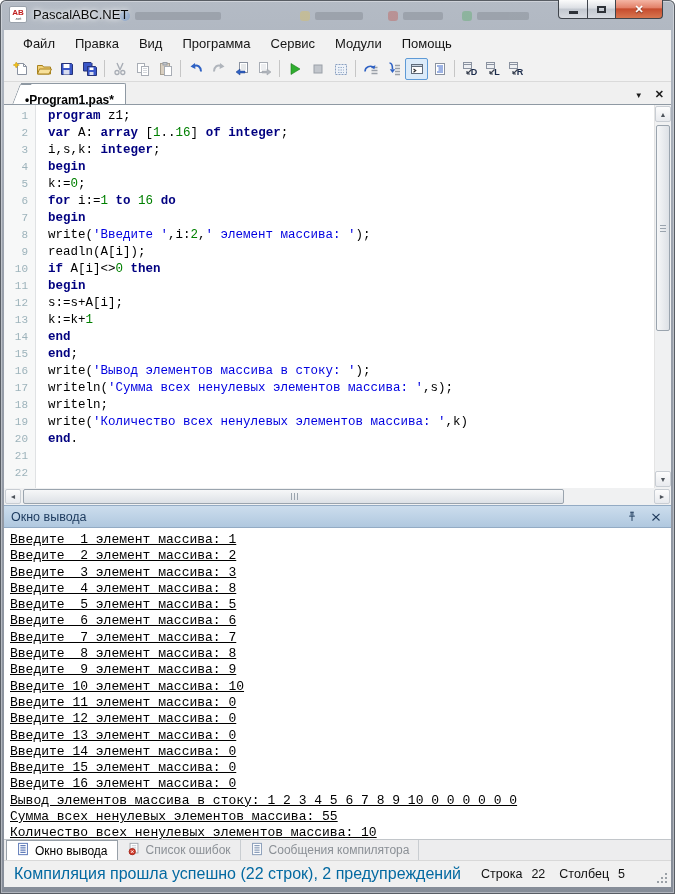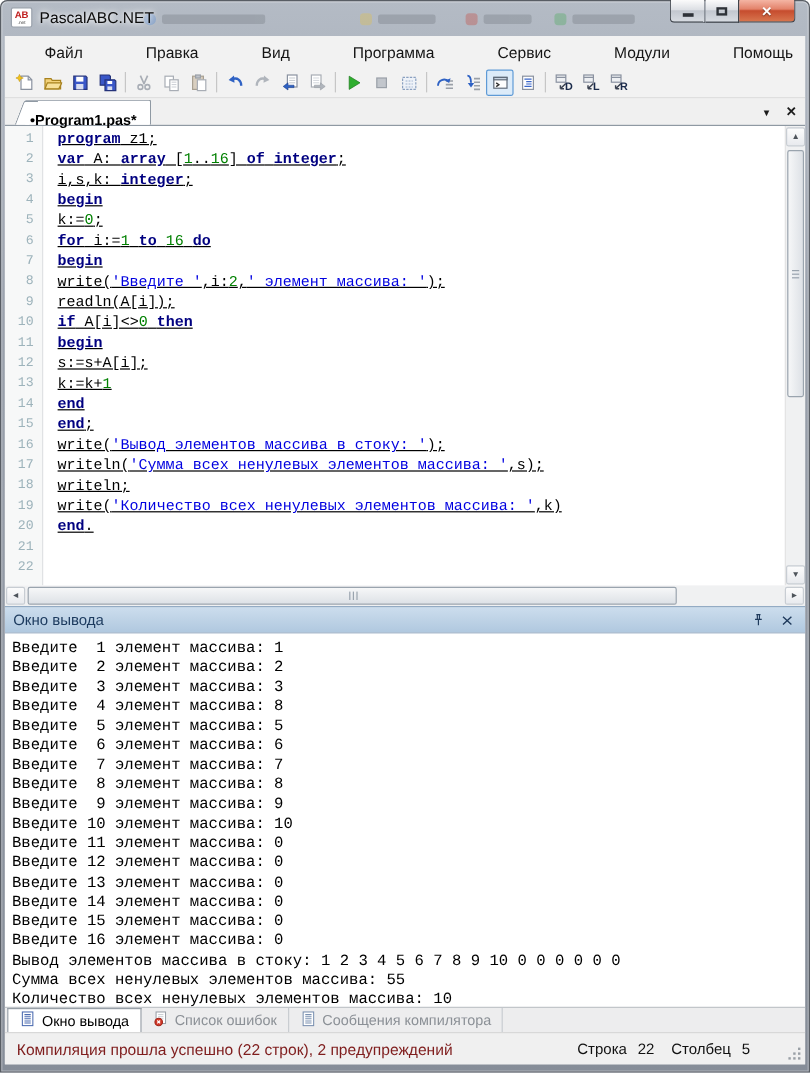--- a/index.html
+++ b/index.html
@@ -31,21 +31,21 @@
   .wb-close { width:47px; border-left:none; border-radius:0 0 4px 0;
     background:linear-gradient(#f4b5a4,#e3826a 42%,#c64c2e 50%,#d8764f); }
   .glyph-min { width:9px; height:3px; background:#2e3238; margin-top:6px; }
   .glyph-max { width:9px; height:7px; border:2px solid #2e3238; background:transparent; }
   .glyph-close { color:#fff; font-size:11px; font-weight:bold; text-shadow:0 1px 1px rgba(0,0,0,.45); }
 
   
   .app-body { position:absolute; top:30px; left:4px; right:4px; bottom:7px;
     background:#f1f1f1; display:flex; flex-direction:column; overflow:hidden; }
 
-  .menu-bar { height:26px; display:flex; align-items:center; padding-left:23px; background:#f2f2f2; flex:none;justify-content:space-between; }
+  .menu-bar { height:26px; display:flex; align-items:center; padding-left:9px; background:#f2f2f2; flex:none; }
   .menu-item { padding:3px 10px; font-size:13px; color:#151515; cursor:default; }
 
   .toolbar { height:26px; display:flex; align-items:center; padding-left:5px; background:#f2f2f2;
     border-bottom:1px solid #dadada; flex:none; }
   .tb-btn { width:23px; height:22px; display:flex; align-items:center; justify-content:center;
     border:1px solid transparent; border-radius:2px; }
   .tb-btn svg { width:16px; height:16px; display:block; }
   .tb-btn.active { border-color:#5e9ad6; background:#dcebf9; }
   .tb-sep { width:1px; height:17px; background:#c6c6c6; margin:0 3px; flex:none; }
 
@@ -60,21 +60,21 @@
   .tab-tools { position:absolute; right:7px; top:0; height:100%; display:flex; align-items:center; gap:12px; }
   .chev-down::before { content:'▼'; font-size:8px; color:#1c1c1c; }
   .tab-close::before { content:'✕'; font-size:11px; font-weight:bold; color:#1c1c1c; }
 
   
   .editor { position:relative; height:383px; background:#fff; flex:none; overflow:hidden; }
   .gutter { position:absolute; left:0; top:0; bottom:0; width:32px; background:#f7f8f8;
     border-right:1px solid #e0e2e4; padding-top:3px; }
   .ln { height:17px; line-height:17px; font-family:"Liberation Mono","DejaVu Sans Mono",monospace;
     font-size:11px; color:#9db3bb; text-align:right; padding-right:7px; }
-  .code-col { position:absolute; left:33px; top:0; right:17px; bottom:0; padding:3px 0 12px 11px; overflow:hidden;text-decoration:underline; }
+  .code-col { position:absolute; left:33px; top:0; right:17px; bottom:0; padding:3px 0 12px 11px; overflow:hidden; }
   .code-line { height:17px; line-height:17px; white-space:pre;
     font-family:"Liberation Mono","DejaVu Sans Mono",monospace; font-size:12.5px; }
   .c-k { color:var(--kw,#000080); font-weight:bold; }
   .c-s { color:var(--str,#0000e0); }
   .c-n { color:var(--num,#008000); }
   .c-p { color:#000; }
 
   .vscroll { position:absolute; right:0; top:0; bottom:0; width:17px; background:#f0f1f2; border-left:1px solid #e4e4e4; }
   .sbtn { position:absolute; left:0; right:0; height:16px; display:flex; align-items:center; justify-content:center;
     font-size:7px; color:#4e545b; background:linear-gradient(#fcfcfc,#e8eaee); border:1px solid #c8cdd3; border-radius:2px; }
@@ -95,34 +95,34 @@
 
   
   .out-header { height:23px; background:linear-gradient(#ccdded,#b0c8df); border-top:1px solid #93abc4;
     border-bottom:1px solid #93abc4; display:flex; align-items:center; padding:0 7px; flex:none; }
   .out-title { font-size:12.5px; color:#1c3a5e; flex:1; }
   .hd-ic { width:16px; height:16px; display:flex; align-items:center; justify-content:center; margin-left:8px; }
   .hd-ic svg { width:14px; height:14px; }
 
   .out-area { flex:1; background:#fff; overflow:hidden; padding:4px 0 0 6px; }
   .out-line { height:16.3px; line-height:16.3px; white-space:pre; color:#000;
-    font-family:"Liberation Mono","DejaVu Sans Mono",monospace; font-size:13px; }
+    font-family:"Liberation Mono","DejaVu Sans Mono",monospace; font-size:13px;text-decoration:underline; }
 
   
   .bottom-tabs { height:21px; background:#ededee; border-top:1px solid #c2c6ca; display:flex;
     align-items:stretch; padding-left:2px; flex:none; }
   .btab { display:flex; align-items:center; gap:5px; padding:0 9px; font-size:12px; color:#8b9096;
     border-right:1px solid #c9cdd1; }
   .btab svg { width:14px; height:14px; }
   .btab.active { background:#fff; border:1px solid #98a0a8; border-bottom:none; color:#000; border-right:1px solid #98a0a8; }
 
   
   .status-bar { height:27px; background:#f0f0f0; border-top:1px solid #d8d8d8; display:flex;
     align-items:center; padding:0 10px; position:relative; flex:none; }
-  .sb-msg { flex:1; font-size:13px; color:#7f1d1d; }
+  .sb-msg { flex:1; font-size:16px; color:#0369a1; }
   .sb-pos { display:flex; gap:9px; margin-right:36px; font-size:12.5px; color:#111; }
   .grip { position:absolute; right:4px; bottom:4px; width:10px; height:10px; }
   .grip::after { content:''; position:absolute; right:0; bottom:0; width:2px; height:2px; background:#9aa0a6;
     box-shadow:-4px 0 0 #9aa0a6,-8px 0 0 #9aa0a6,0 -4px 0 #9aa0a6,-4px -4px 0 #9aa0a6,0 -8px 0 #9aa0a6; }
 </style>
 </head>
 <body>
 
 <div class="window">
 

